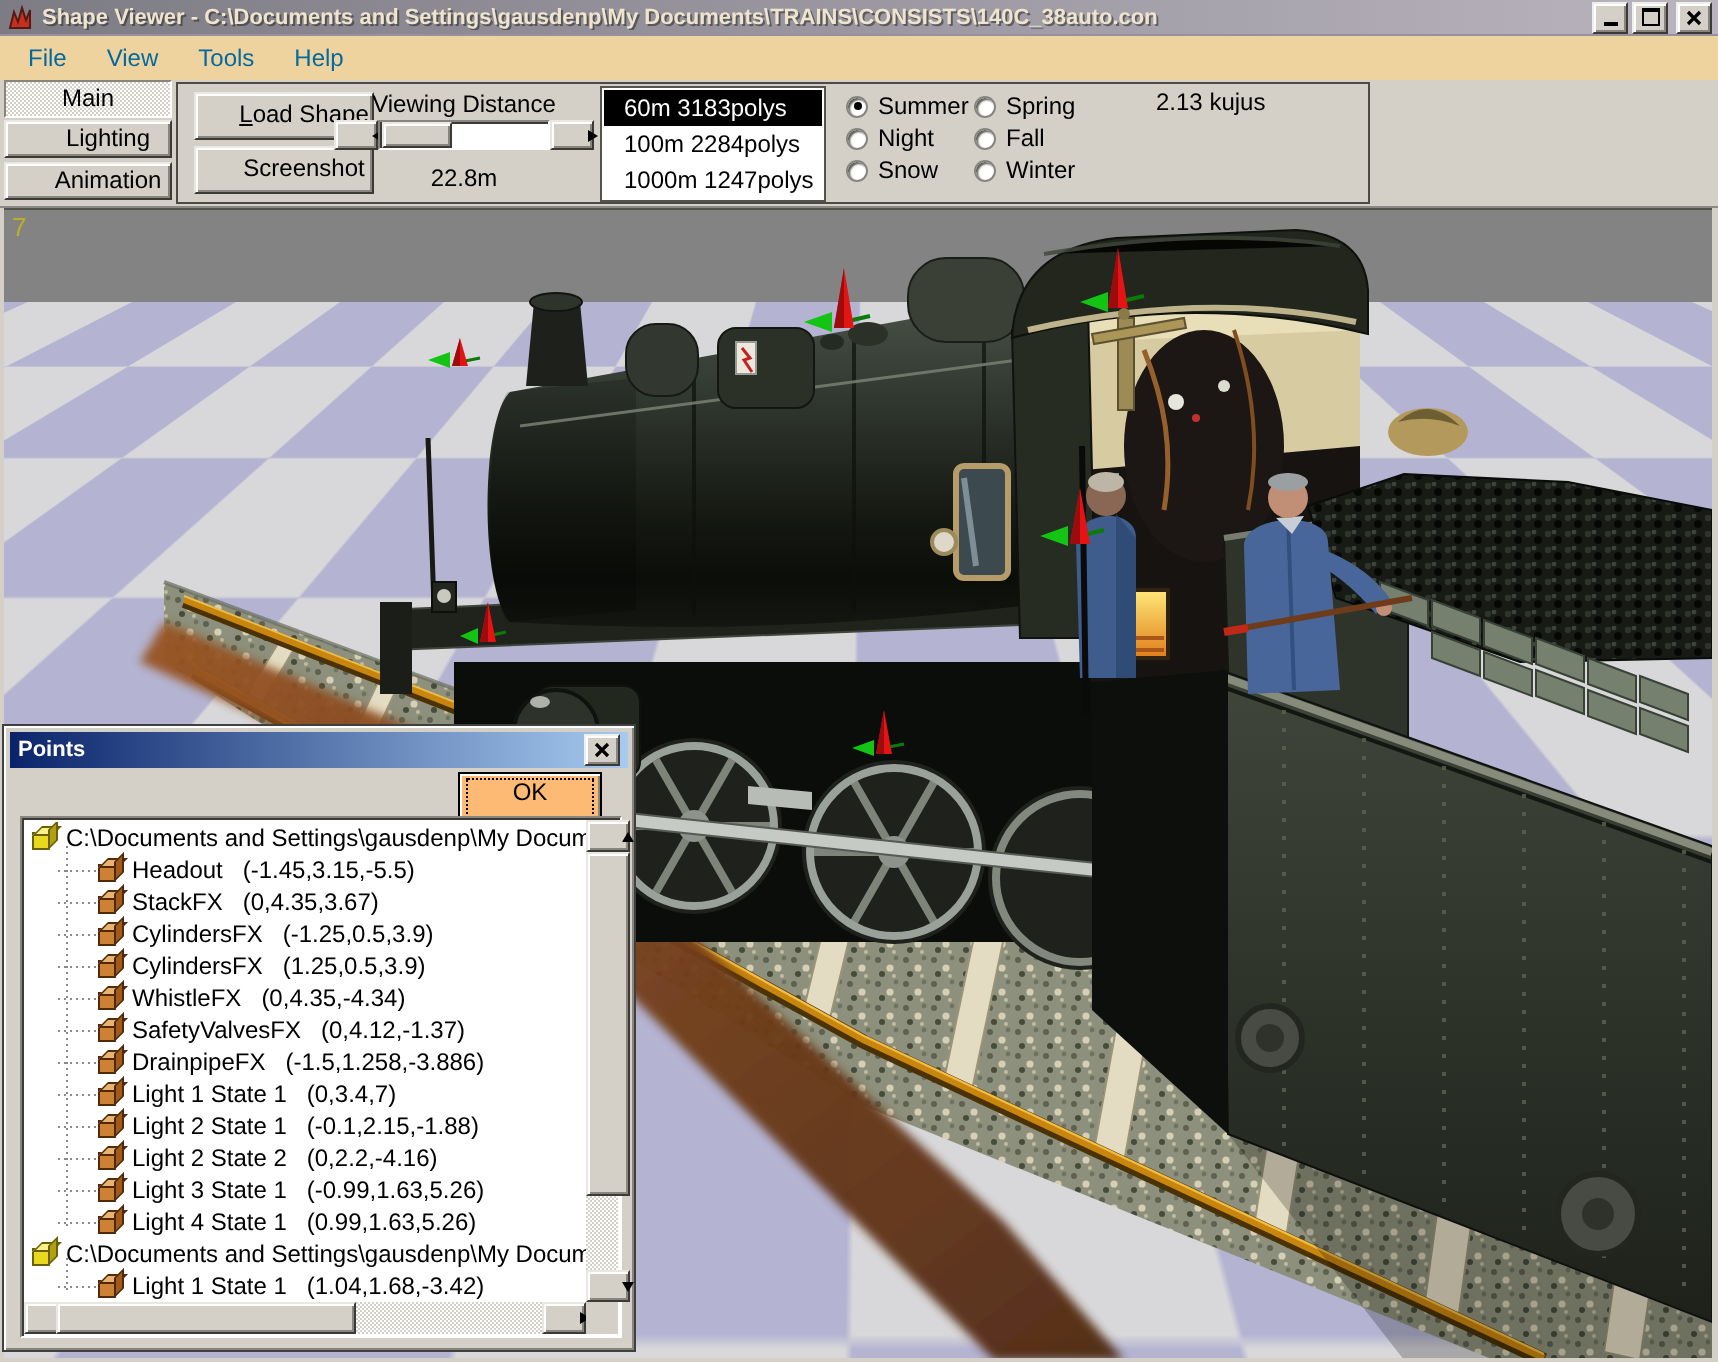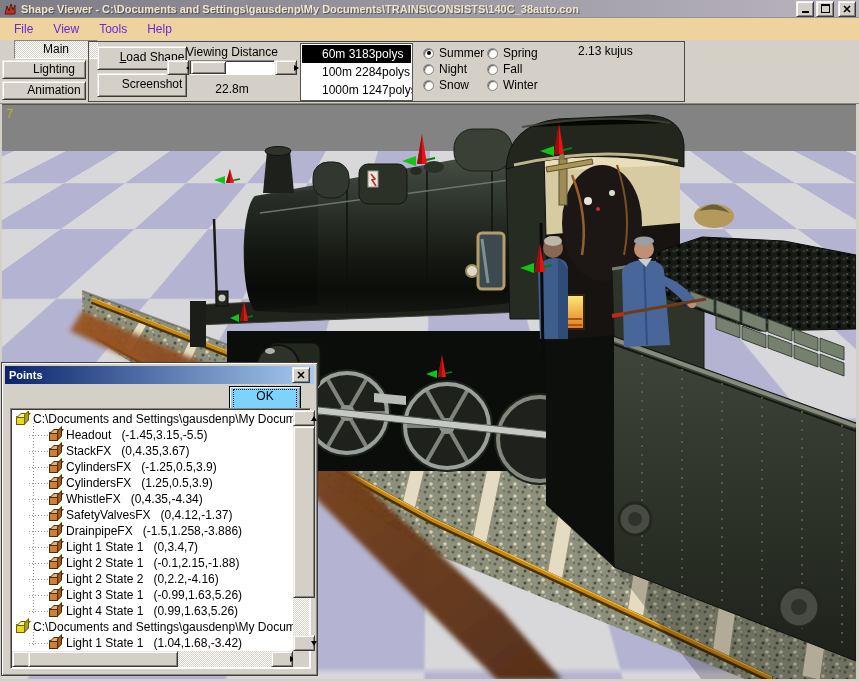--- a/index.html
+++ b/index.html
@@ -14,50 +14,50 @@
     overflow:hidden;text-shadow:1px 1px 0 rgba(40,40,40,.55);}
   .tb-btn{width:16px;height:14px;flex:none;margin-left:2px;background:#d4d0c8;
     border:1px solid;border-color:#efefec #3c3a37 #3c3a37 #efefec;
     box-shadow:inset 1px 1px 0 #fff,inset -1px -1px 0 #87857e;
     display:flex;align-items:center;justify-content:center;}
   .glyph-min{width:7px;height:2px;background:#000;margin-top:7px;}
   .glyph-max{width:7px;height:6px;border:1px solid #000;border-top-width:2px;}
   
   .menubar{position:absolute;left:0;top:18px;right:0;height:22px;background:#efd39e;
     display:flex;align-items:center;padding-left:4px;box-sizing:border-box;}
-  .menu-item{padding:3px 10px;color:#6d28d9;}
+  .menu-item{padding:3px 10px;color:#0369a1;}
   
   .toolbar{position:absolute;left:0;top:40px;right:0;height:64px;background:#d4d0c8;
     border-bottom:1px solid #8a8a84;box-sizing:border-box;}
   .raised{background:#d4d0c8;border:1px solid;border-color:#e9e7e2 #3c3a37 #3c3a37 #e9e7e2;
     box-shadow:inset 1px 1px 0 #fff,inset -1px -1px 0 #87857e;padding-left:20px;}
   .dither{background-image:repeating-conic-gradient(#ffffff 0% 25%,#d4d0c8 0% 50%);
     background-size:2px 2px;}
   .tab{position:absolute;left:2px;width:84px;height:19px;text-align:center;line-height:17px;
     box-sizing:border-box;}
-  .tab.selected{border:1px solid;border-color:#87857e #fff #fff #87857e;box-shadow:none;margin-left:12px;}
+  .tab.selected{border:1px solid;border-color:#87857e #fff #fff #87857e;box-shadow:none;}
   .tb-panel{position:absolute;left:88px;top:1px;width:597px;height:61px;
     border:1px solid #4c4a45;box-sizing:border-box;}
   .btn{position:absolute;text-align:center;cursor:default;}
   .btn .lbl{display:block;line-height:20px;}
   .btn-load .lbl::first-letter{text-decoration:underline;}
   .vd-label{position:absolute;left:80px;top:3px;width:126px;text-align:center;}
   .vd-value{position:absolute;left:80px;top:40px;width:126px;text-align:center;}
   .slider{position:absolute;left:78px;top:18px;width:130px;height:15px;display:flex;}
   .sl-arrow{width:14px;height:15px;flex:none;display:flex;align-items:center;justify-content:center;box-sizing:border-box;}
   .sl-track{flex:1;position:relative;background:#fff;border:1px solid;
     border-color:#87857e #fff #fff #87857e;box-shadow:inset 1px 1px 0 #3c3a37;box-sizing:border-box;}
   .sl-thumb{position:absolute;left:1px;top:0;bottom:0;width:13px;}
   .tri-l{width:0;height:0;border-top:3px solid transparent;border-bottom:3px solid transparent;border-right:5px solid #000;}
   .tri-r{width:0;height:0;border-top:3px solid transparent;border-bottom:3px solid transparent;border-left:5px solid #000;}
   .tri-u{width:0;height:0;border-left:3px solid transparent;border-right:3px solid transparent;border-bottom:5px solid #000;}
   .tri-d{width:0;height:0;border-left:3px solid transparent;border-right:3px solid transparent;border-top:5px solid #000;}
   .lod-list{position:absolute;left:211px;top:1px;width:113px;height:58px;background:#fff;
     border:1px solid #55534e;padding:1px;box-sizing:border-box;overflow:hidden;}
-  .lod-item{height:18px;line-height:18px;padding-left:20px;white-space:nowrap;}
+  .lod-item{height:18px;line-height:18px;padding-left:10px;white-space:nowrap;}
   .lod-item.sel{background:#000;color:#fff;}
   .season-col{position:absolute;top:3px;}
   .season{display:flex;align-items:center;height:16px;gap:5px;}
   .rb{width:11px;height:11px;border-radius:50%;background:#fff;border:1px solid #87857e;
     box-shadow:inset 1px 1px 1px #5c5a55;box-sizing:border-box;flex:none;position:relative;}
   .rb.on::after{content:"";position:absolute;left:2.5px;top:2.5px;width:4px;height:4px;
     border-radius:50%;background:#000;}
   .status-val{position:absolute;left:489px;top:2px;}
   
   .viewport{position:absolute;left:2px;right:3px;top:104px;bottom:2px;overflow:hidden;
@@ -72,21 +72,21 @@
   .frame-label{position:absolute;left:4px;top:1px;color:#b9b120;font-size:13px;}
   
   .points{position:absolute;left:1px;top:362px;width:317px;height:314px;background:#d4d0c8;
     border:1px solid #404040;box-shadow:inset 1px 1px 0 #fff,inset -1px -1px 0 #87857e;
     box-sizing:border-box;font-size:12px;}
   .points-title{position:absolute;left:3px;top:3px;right:3px;height:18px;
     background:linear-gradient(90deg,#0a246a,#a6caf0);color:#fff;font-weight:bold;
     font-size:11px;display:flex;align-items:center;padding:0 4px;box-sizing:border-box;}
   .pt-close{margin-left:auto;width:16px;height:14px;}
   .ok-btn{position:absolute;left:227px;top:23px;width:72px;height:32px;border:1px solid #000;
-    background:#7dd3fc;box-shadow:inset 1px 1px 0 #fff,inset -1px -1px 0 #87857e;
+    background:#fdba74;box-shadow:inset 1px 1px 0 #fff,inset -1px -1px 0 #87857e;
     box-sizing:border-box;text-align:center;}
   .ok-btn .focus{position:absolute;left:3px;top:2px;right:3px;bottom:2px;border:1px dotted #000;}
   .ok-btn .lbl{line-height:18px;}
   .ptree{position:absolute;left:8px;top:45px;width:301px;height:261px;background:#fff;
     border:1px solid;border-color:#87857e #fff #fff #87857e;
     box-shadow:inset 1px 1px 0 #3c3a37;box-sizing:border-box;}
   .rows{position:absolute;left:2px;top:2px;right:17px;bottom:17px;overflow:hidden;}
   .trow{display:flex;align-items:center;height:16px;white-space:nowrap;}
   .tname{margin-left:8px;}
   .tcoords{margin-left:10px;}

